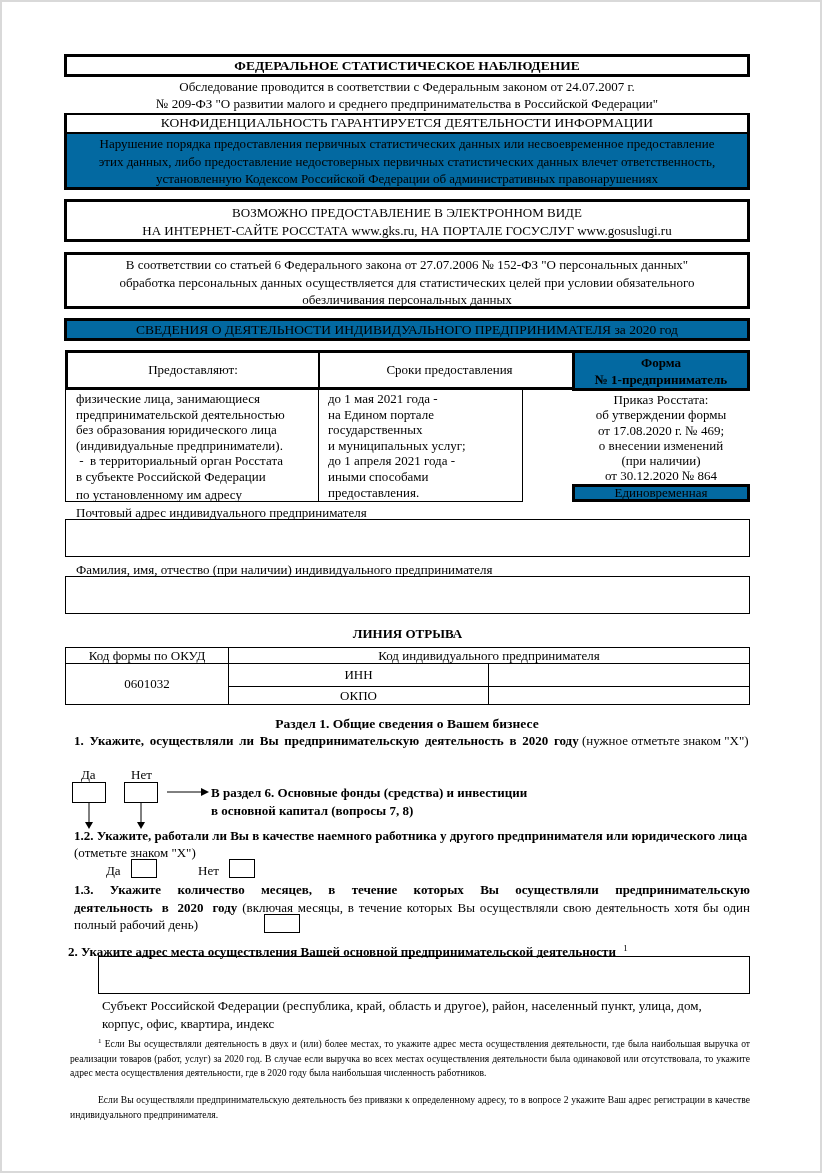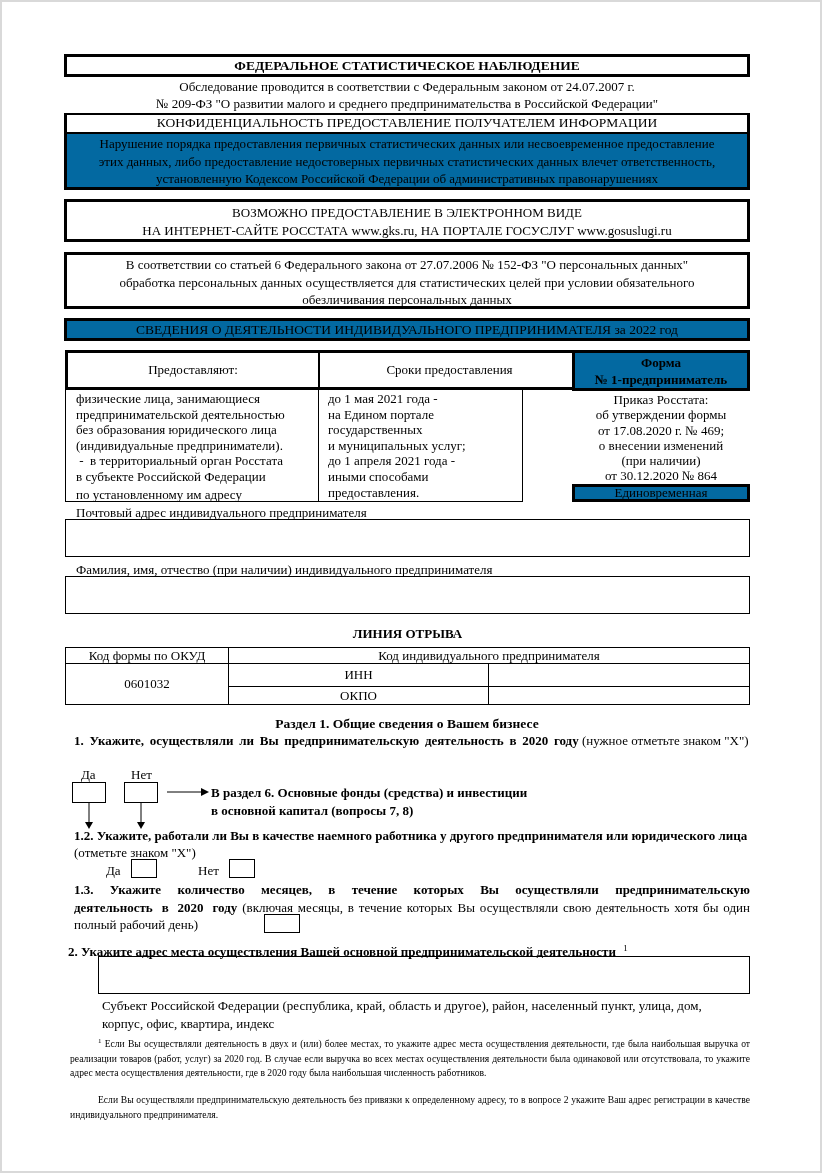--- a/index.html
+++ b/index.html
@@ -22,40 +22,40 @@
 </head>
 <body>
 
 <div class="page">
 
   <div class="abs thick center b t13" style="left:62px; top:52px; width:686px; height:23px; line-height:17px; font-size:13.5px;">ФЕДЕРАЛЬНОЕ СТАТИСТИЧЕСКОЕ НАБЛЮДЕНИЕ</div>
 
   <div class="abs center t13" style="left:62px; top:76px; width:686px;">Обследование проводится в соответствии с Федеральным законом от 24.07.2007 г.</div>
   <div class="abs center t13" style="left:62px; top:93px; width:686px;">№ 209-ФЗ "О развитии малого и среднего предпринимательства в Российской Федерации"</div>
 
-  <div class="abs box center t13" style="left:62px; top:111px; width:686px; height:20px; font-size:13.5px; line-height:16px; border-width:2px 3px 1px 3px;">КОНФИДЕНЦИАЛЬНОСТЬ ПРЕДОСТАВЛЕНИЕ ПОЛУЧАТЕЛЕМ ИНФОРМАЦИИ</div>
+  <div class="abs box center t13" style="left:62px; top:111px; width:686px; height:20px; font-size:13.5px; line-height:16px; border-width:2px 3px 1px 3px;">КОНФИДЕНЦИАЛЬНОСТЬ ГАРАНТИРУЕТСЯ ДЕЯТЕЛЬНОСТИ ИНФОРМАЦИИ</div>
 
   <div class="abs grey center t13" style="left:62px; top:131px; width:686px; height:57px; border:3px solid #000; border-top:1px solid #000; padding-top:1px; line-height:17.5px;">
     <div>Нарушение порядка предоставления первичных статистических данных или несвоевременное предоставление</div>
     <div>этих данных, либо предоставление недостоверных первичных статистических данных влечет ответственность,</div>
     <div>установленную Кодексом Российской Федерации об административных правонарушениях</div>
   </div>
 
   <div class="abs thick center t13" style="left:62px; top:197px; width:686px; height:43px; padding-top:2px; line-height:17.5px;">
     <div>ВОЗМОЖНО ПРЕДОСТАВЛЕНИЕ В ЭЛЕКТРОННОМ ВИДЕ</div>
     <div>НА ИНТЕРНЕТ-САЙТЕ РОССТАТА www.gks.ru, НА ПОРТАЛЕ ГОСУСЛУГ www.gosuslugi.ru</div>
   </div>
 
   <div class="abs thick center t13" style="left:62px; top:250px; width:686px; height:57px; padding-top:1px; line-height:17.5px;">
     <div>В соответствии со статьей 6 Федерального закона от 27.07.2006 № 152-ФЗ "О персональных данных"</div>
     <div>обработка персональных данных осуществляется для статистических целей при условии обязательного</div>
     <div>обезличивания персональных данных</div>
   </div>
 
-  <div class="abs thick grey center t13" style="left:62px; top:316px; width:686px; height:23px; line-height:17px; font-size:13.5px;">СВЕДЕНИЯ О ДЕЯТЕЛЬНОСТИ ИНДИВИДУАЛЬНОГО ПРЕДПРИНИМАТЕЛЯ за 2022 год</div>
+  <div class="abs thick grey center t13" style="left:62px; top:316px; width:686px; height:23px; line-height:17px; font-size:13.5px;">СВЕДЕНИЯ О ДЕЯТЕЛЬНОСТИ ИНДИВИДУАЛЬНОГО ПРЕДПРИНИМАТЕЛЯ за 2020 год</div>
 
   <div class="abs" style="left:63px; top:348px; width:490px; height:152px;">
     <div class="abs center t13" style="left:0; top:0; width:254px; height:40px; border:3px solid #000; border-right:1.5px solid #000; line-height:34px;">Предоставляют:</div>
     <div class="abs center t13" style="left:254px; top:0; width:263px; height:40px; border:3px solid #000; border-left:1.5px solid #000; line-height:34px;">Сроки предоставления</div>
     <div class="abs" style="left:0; top:40px; width:254px; height:112px; border-left:1px solid #000; border-right:1px solid #000; border-bottom:1px solid #000; padding:1px 0 0 10px; font-size:13px; line-height:15.6px;">
       <div>физические лица, занимающиеся</div>
       <div>предпринимательской деятельностью</div>
       <div>без образования юридического лица</div>
       <div>(индивидуальные предприниматели).</div>
       <div style="white-space:pre;"> -  в территориальный орган Росстата</div>

